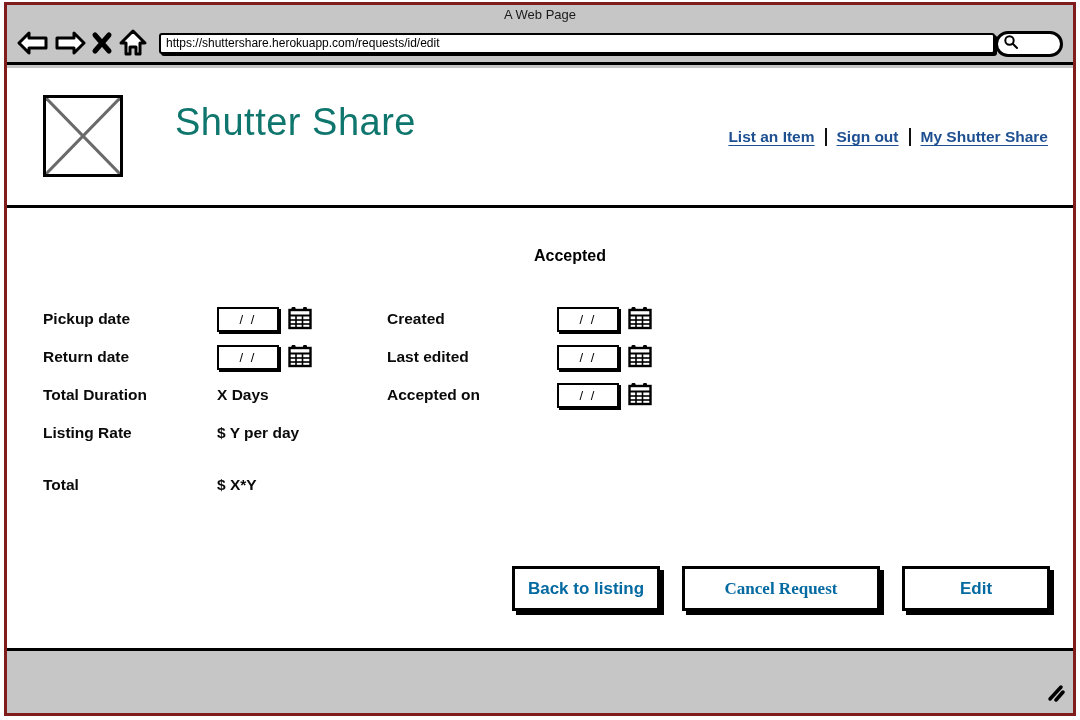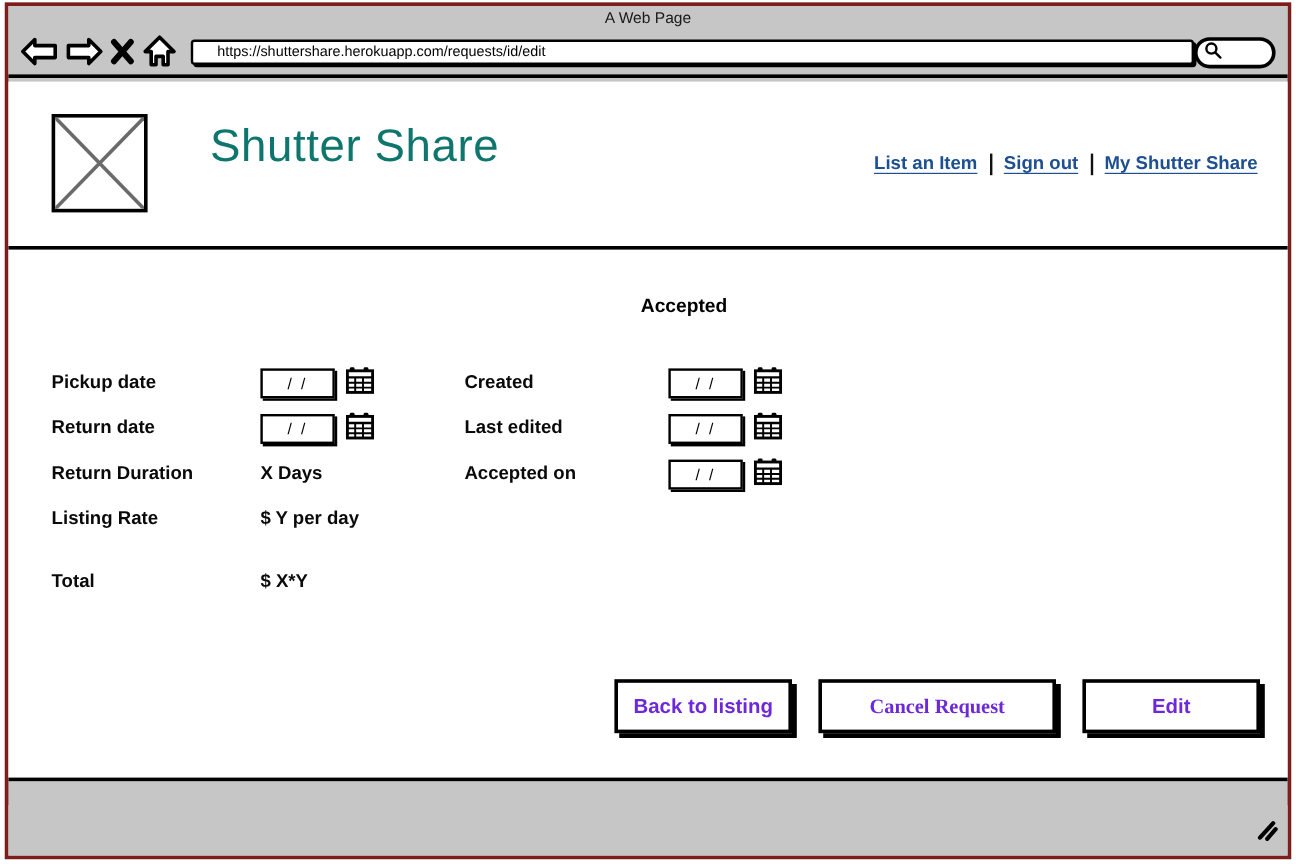--- a/index.html
+++ b/index.html
@@ -51,21 +51,21 @@
   .url-bar {
     position: absolute;
     left: 152px; top: 8px;
     width: 836px; height: 21px;
     background: #ffffff;
     border: 2px solid #000000;
     border-radius: 3px;
     box-shadow: 2px 2px 0 #000000;
     font-size: 12px;
     line-height: 17px;
-    padding: 0 20px;
+    padding: 0 5px;
     color: #000000;
     white-space: nowrap;
     overflow: hidden;
   }
 
   .search-pill {
     position: absolute;
     right: 10px; top: 6px;
     width: 68px; height: 26px;
     background: #ffffff;
@@ -195,21 +195,21 @@
     align-items: flex-start;
     gap: 22px;
   }
   .wf-button {
     background: #ffffff;
     border: 3px solid #000000;
     box-shadow: 4px 4px 0 #000000;
     font-family: "Liberation Sans", sans-serif;
     font-size: 17px;
     font-weight: bold;
-    color: #6d28d9;
+    color: #0369a1;
     height: 45px;
     padding: 0 14px;
     cursor: pointer;
     white-space: nowrap;
     display: flex;
     align-items: center;
     justify-content: center;
   }
   .btn-back   { width: 148px; }
   .btn-cancel { width: 198px; font-family: Liberation Serif, serif; }
@@ -327,21 +327,21 @@
               <line x1="1.5" y1="10.5" x2="22.5" y2="10.5" stroke="#000000" stroke-width="2"></line>
               <line x1="8" y1="10.5" x2="8" y2="23" stroke="#000000" stroke-width="1.6"></line>
               <line x1="14.5" y1="10.5" x2="14.5" y2="23" stroke="#000000" stroke-width="1.6"></line>
               <line x1="1.5" y1="15" x2="22.5" y2="15" stroke="#000000" stroke-width="1.6"></line>
               <line x1="1.5" y1="19" x2="22.5" y2="19" stroke="#000000" stroke-width="1.6"></line>
             </svg>
           </span>
         </div>
 
         <div class="field-row">
-          <span class="field-label">Return Duration</span>
+          <span class="field-label">Total Duration</span>
           <span class="field-value">X Days</span>
         </div>
 
         <div class="field-row">
           <span class="field-label">Listing Rate</span>
           <span class="field-value">$ Y per day</span>
         </div>
 
         <div class="field-row gap-above">
           <span class="field-label">Total</span>

